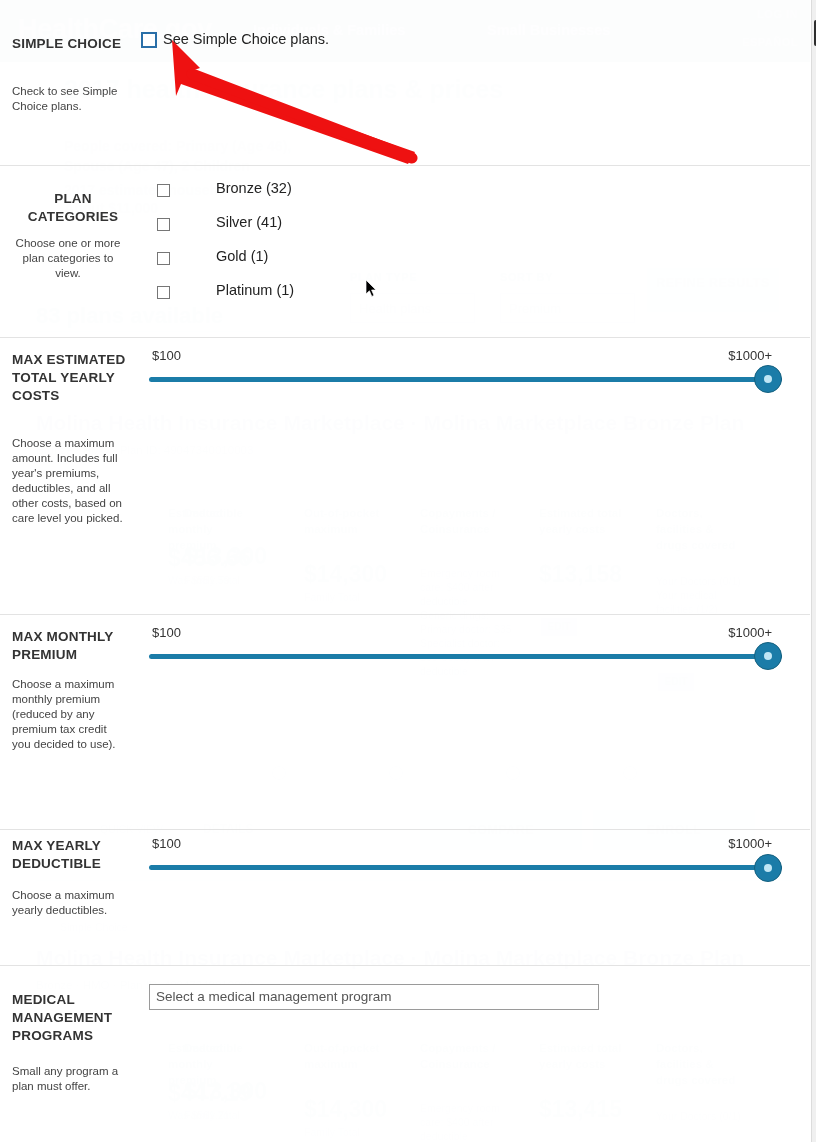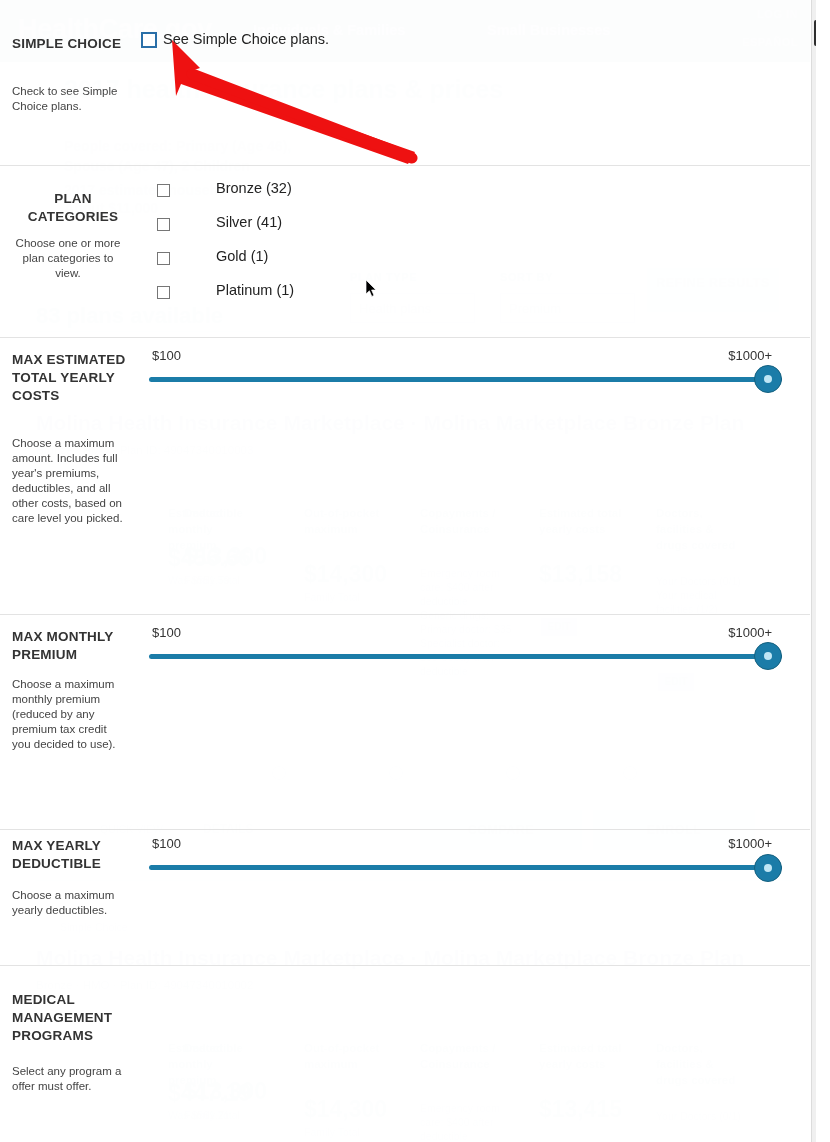--- a/index.html
+++ b/index.html
@@ -503,22 +503,23 @@
     <div class="filter-label" style="top:7px;">MAX YEARLY DEDUCTIBLE</div>
     <div class="filter-help" style="top:58px;">Choose a maximum yearly deductibles.</div>
     <div class="slider-min" style="left:152px; top:6px;">$100</div>
     <div class="slider-max" style="right:38px; top:6px;">$1000+</div>
     <div class="slider-track" style="top:35px;"></div>
     <div class="slider-knob" style="left:754px; top:24px;"></div>
   </div>
 
   <div class="filter-row" style="top:966px; height:176px; border-bottom:none;">
     <div class="filter-label" style="top:25px;">MEDICAL MANAGEMENT PROGRAMS</div>
-    <div class="filter-help" style="top:98px;">Select any program a offer must offer.</div>
-  </div>
+    <div class="filter-help" style="top:98px;">Small any program a plan must offer.</div>
+  </div>
+  <div class="mm-select">Select a medical management program</div>
 
   <svg id="annotation-arrow" viewBox="0 0 290 140">
     <path d="M 32 16 L 60 44 L 48 48 L 275 128 L 268 140 L 41 60 L 36 72 Z" fill="#ee1111"></path>
     <path d="M 52 50 L 272 134" stroke="#ee1111" stroke-width="11" stroke-linecap="round"></path>
   </svg>
 
   <svg id="mouse-cursor" viewBox="0 0 12 18">
     <path d="M0,0 L0,14 L3.4,10.8 L5.8,16.4 L8,15.4 L5.6,10 L10,10 Z" fill="#000000" stroke="#ffffff" stroke-width="0.7"></path>
   </svg>
 </div>

